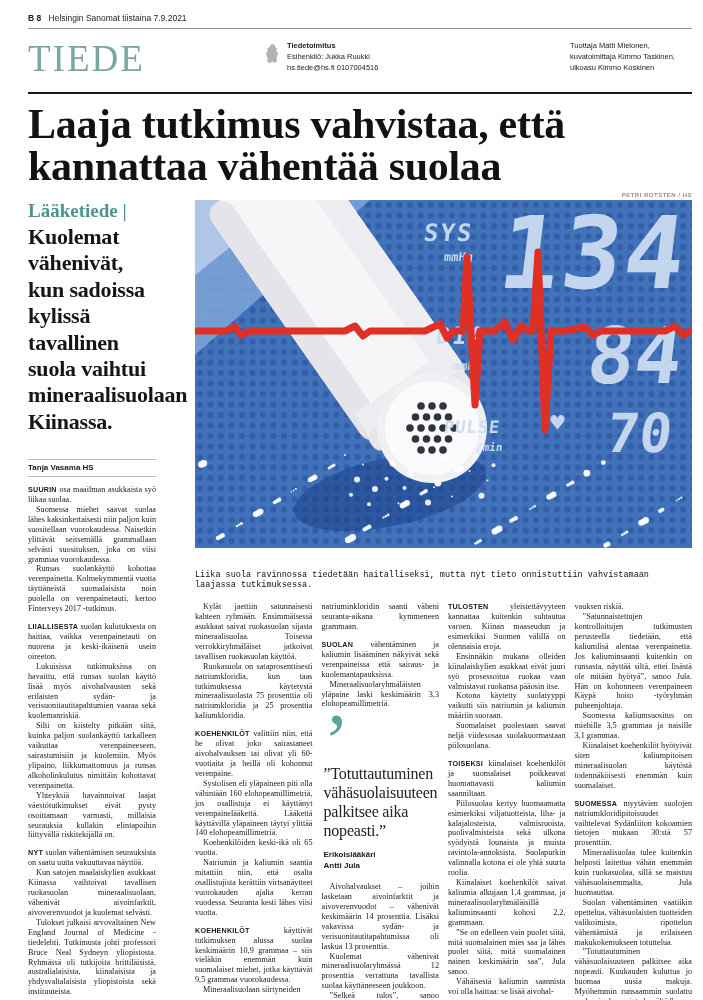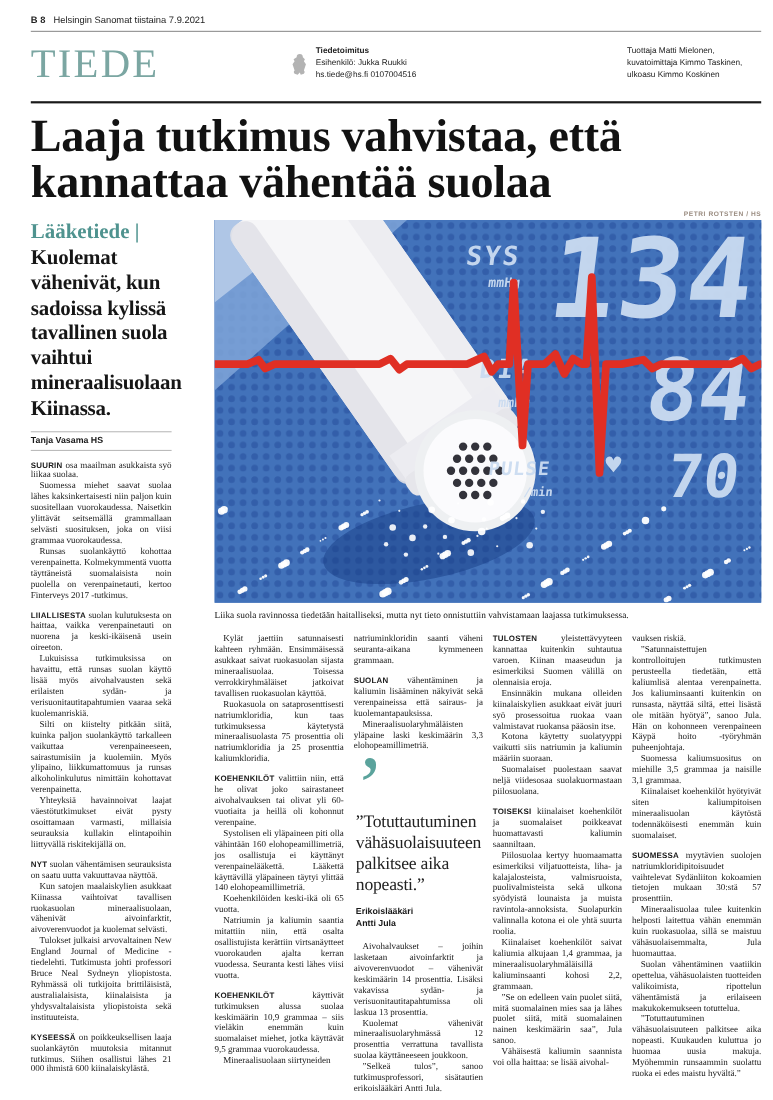--- a/index.html
+++ b/index.html
@@ -5,48 +5,48 @@
   html,body{margin:0;padding:0;background:#e8e8e8;}
   .page{width:703px;height:1000px;background:#fff;box-sizing:border-box;
         padding:13px 11px 0 28px;font-family:"Liberation Serif",serif;color:#1a1a1a;
         overflow:hidden;position:relative;margin:0 auto;}
   
   .topbar{font-family:"Liberation Sans",sans-serif;font-size:8.5px;color:#222;padding-bottom:5px;}
   .pgnum{font-weight:bold;margin-right:5px;}
   .rule-thin{border-top:1px solid #909090;}
   .section-row{display:flex;align-items:flex-start;padding:12px 0 16px;}
   .section-title{font-size:37px;line-height:.95;color:#7ba6a2;letter-spacing:2px;width:237px;}
-  .dept{display:flex;gap:7px;width:235px;align-items:center;}
+  .dept{display:flex;gap:7px;width:235px;}
   .lion{width:15px;height:21px;flex:none;margin-top:2px;}
   .dept-lines,.staff{font-family:"Liberation Sans",sans-serif;font-size:7.5px;line-height:1.45;color:#222;}
   .dept-name{font-weight:bold;}
   .staff{margin-left:auto;width:122px;}
   .rule-thick{border-top:2.5px solid #191919;}
   h1{font-size:42px;line-height:1.0;font-weight:700;margin:9px 0 5px;letter-spacing:-.3px;color:#121212;}
   .credit{font-family:"Liberation Sans",sans-serif;font-size:6px;font-weight:bold;color:#9a8c80;
           text-align:right;letter-spacing:.5px;margin-bottom:2px;}
   
   .content{display:flex;gap:32px;}
   .colA{width:128px;flex:none;margin-right:7px;}
   .kicker{font-size:19px;font-weight:700;color:#4f938f;line-height:1.15;}
-  .lead{font-size:19px;font-weight:700;line-height:1.2;letter-spacing:-.2px;margin-top:2px;color:#161616;}
+  .lead{font-size:22px;font-weight:700;line-height:1.2;letter-spacing:-.2px;margin-top:2px;color:#161616;}
   .byline{font-family:"Liberation Sans",sans-serif;font-size:8px;font-weight:bold;
-          border-top:1px solid #bbb;border-bottom:1px solid #bbb;padding:3px 0 4px;margin:8px 0 8px;}
+          border-top:1px solid #bbb;border-bottom:1px solid #bbb;padding:3px 0 4px;margin:24px 0 8px;}
   .para{font-size:8.2px;line-height:1.21;text-align:justify;margin:0;text-indent:8px;hyphens:auto;}
   .para.flush{text-indent:0;}
   .para.gap{margin-top:8px;}
   .lead-in{font-family:"Liberation Sans",sans-serif;font-weight:bold;font-size:7.2px;letter-spacing:.2px;}
   .main{flex:1;min-width:0;}
   
   .photo{position:relative;width:100%;height:348px;margin:0;overflow:hidden;background:#4272ba;}
   .photo svg.bg{position:absolute;left:0;top:0;z-index:1;}
   .ecgwrap{position:absolute;left:0;top:0;z-index:3;pointer-events:none;}
   .mon{position:absolute;z-index:2;color:#cbdcf1;font-family:"DejaVu Sans Mono",monospace;
        font-weight:bold;transform:skewX(-7deg);line-height:1;opacity:.95;}
-  .caption{font-family:Liberation Serif, serif;font-size:8.5px;margin:6px 0 0;color:#111;}
+  .caption{font-family:Liberation Mono, monospace;font-size:8.5px;margin:22px 0 0;color:#111;}
   .cols{display:flex;gap:9px;margin-top:12px;}
   .cols .col{flex:1;min-width:0;}
   
   .pullquote{margin:12px 2px 10px;}
   .qmark{font-size:78px;color:#5ba39c;line-height:.5;height:36px;font-family:"Liberation Serif",serif;}
   .qtext{font-size:16px;line-height:1.18;color:#222;margin-top:8px;letter-spacing:-.2px;text-indent:0;}
   .qattr{font-family:"Liberation Sans",sans-serif;font-size:8px;font-weight:bold;margin-top:8px;line-height:1.45;}
 </style>
 </head>
 <body>

